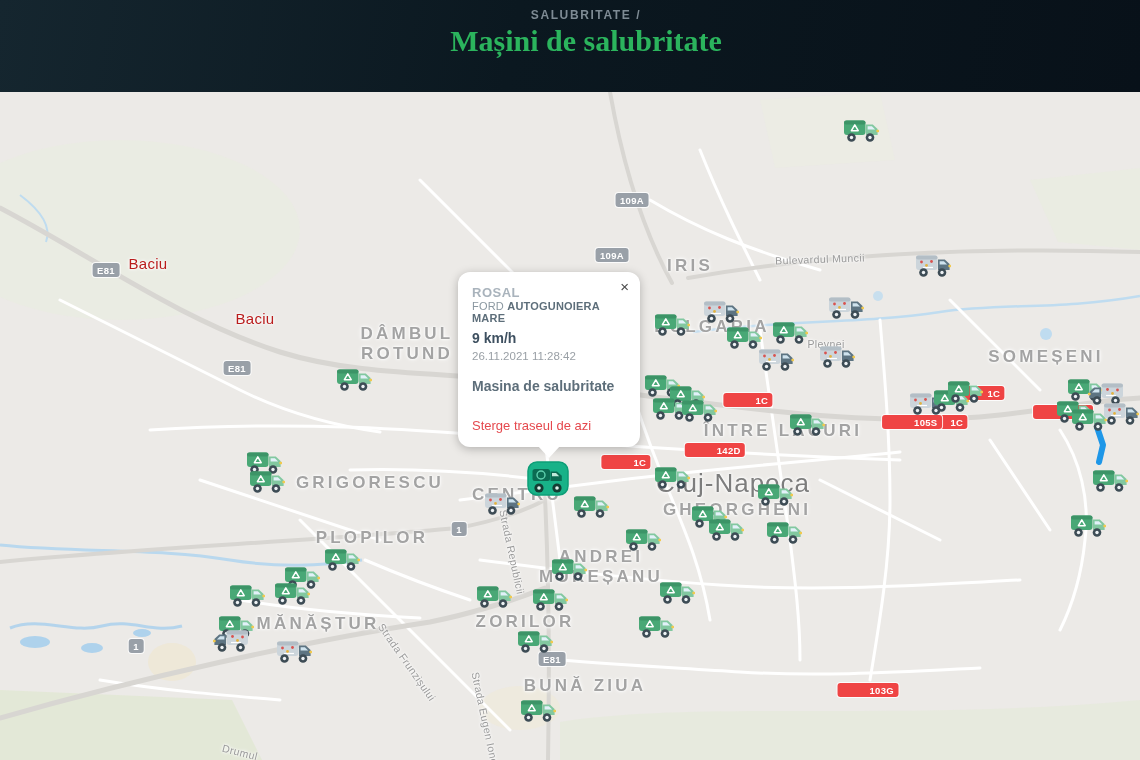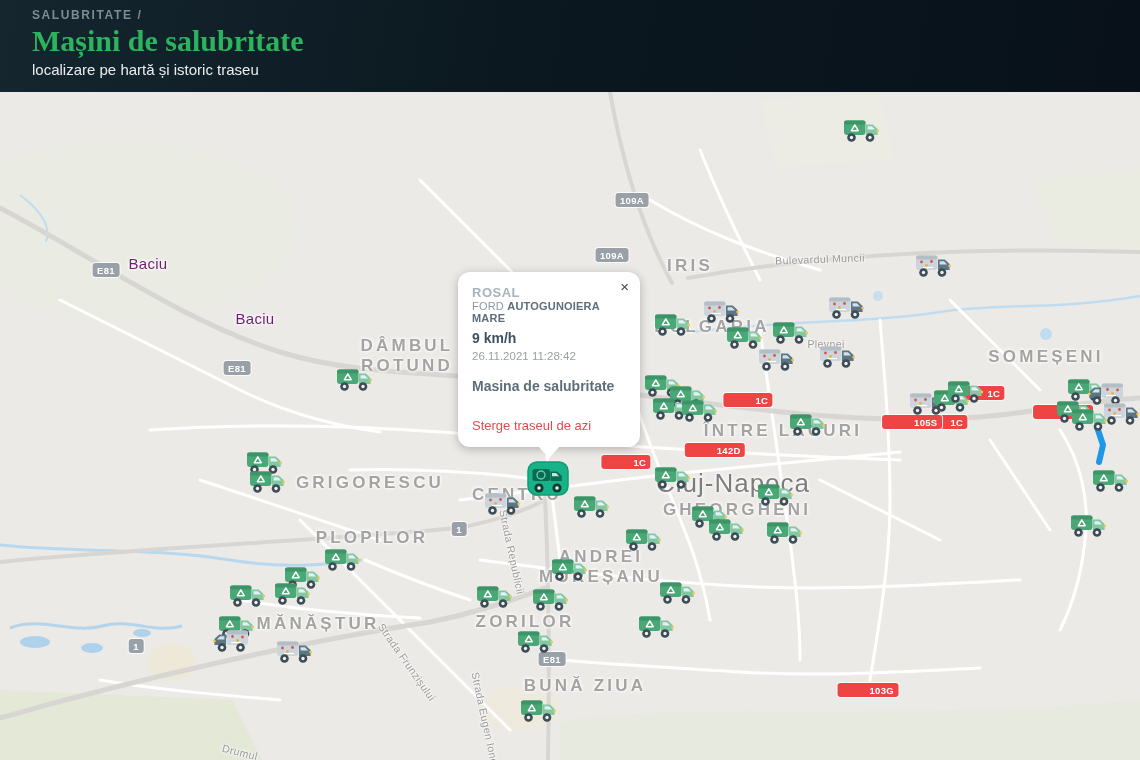--- a/index.html
+++ b/index.html
@@ -1,34 +1,34 @@
 <!DOCTYPE html>
 <html><head>
 <meta charset="utf-8">
 <style>
   html,body{margin:0;padding:0;width:1140px;height:760px;overflow:hidden;
     font-family:"Liberation Sans",sans-serif;background:#eceae7;}
 
   
   .header{position:absolute;left:0;top:0;width:100%;height:92px;box-sizing:border-box;
     background:linear-gradient(100deg,#15262f 0%,#0b1820 45%,#081119 100%);
-    padding:8px 0 0 32px;z-index:100;}
+    padding:8px 0 0 32px;z-index:100;text-align:center;}
   .crumb{font-size:12px;font-weight:bold;letter-spacing:1.6px;color:#7e8b94;}
   .title{font-family:"Liberation Serif",serif;font-size:30px;font-weight:bold;
     color:#2bb45d;line-height:1.05;margin-top:3px;}
   .subtitle{font-size:15px;color:#e9edf0;margin-top:4px;}
 
   
   .map{position:absolute;left:0;top:92px;width:1140px;height:668px;background:#eceae7;overflow:hidden;}
   .decor{position:absolute;left:0;top:-92px;width:1140px;height:760px;z-index:1;}
   .map-label{position:absolute;transform:translate(-50%,-50%);white-space:pre-line;text-align:center;
     pointer-events:none;z-index:3;text-shadow:0 0 2px #fff,0 0 3px #fff,0 0 5px #fff;}
   .lbl-district{font-size:17px;letter-spacing:3.2px;color:#a3a3a3;font-weight:bold;}
   .lbl-city{font-size:26px;letter-spacing:1px;color:#7d7d7d;}
-  .lbl-town{font-size:15px;color:#701a75;letter-spacing:.3px;}
+  .lbl-town{font-size:15px;color:#b91c1c;letter-spacing:.3px;}
   .lbl-street{font-size:10.5px;color:#9a9a9a;letter-spacing:.4px;}
   .shield{position:absolute;transform:translate(-50%,-50%);font-size:9.5px;font-weight:bold;color:#fff;
     padding:1.5px 4.5px;border-radius:3px;letter-spacing:.3px;z-index:4;
     box-shadow:0 0 0 1px rgba(255,255,255,.85);}
   .shield-dark{background:#99a0a8;}
   .shield-light{background:#ef4444;padding-left:32px;}
   .route-svg{position:absolute;left:0;top:0;width:1140px;height:668px;z-index:8;pointer-events:none;}
   .marker{position:absolute;width:38px;height:28px;transform:translate(-50%,-50%);z-index:10;cursor:pointer;}
   .marker.flip{transform:translate(-50%,-50%) scaleX(-1);}
   .marker svg{width:100%;height:100%;display:block;}
@@ -49,21 +49,20 @@
   .p-time{font-size:11.5px;color:#9aa0a6;margin-top:4px;}
   .p-type{font-size:14px;font-weight:bold;color:#5d6e7a;margin-top:16px;}
   .p-action{font-size:13px;color:#e5494e;margin-top:24px;cursor:pointer;}
 </style>
 </head>
 <body>
 
 <div class="header">
   <div class="crumb">SALUBRITATE /</div>
   <div class="title">Mașini de salubritate</div>
-  <div class="subtitle">localizare pe hartă și istoric traseu</div>
 </div>
 
 <div class="map" id="map">
 
   <svg class="decor" viewBox="0 0 1140 760" xmlns="http://www.w3.org/2000/svg">
 
     <ellipse cx="120" cy="230" rx="180" ry="90" fill="#e9ece0" opacity="0.55"></ellipse>
     <path d="M1030,180 L1140,168 L1140,250 L1058,242 Z" fill="#e9ecdf" opacity="0.6"></path>
     <path d="M760,100 L880,92 L895,160 L775,168 Z" fill="#ebeee2" opacity="0.5"></path>
     <path d="M0,690 L232,700 L262,760 L0,760 Z" fill="#e2e8d4" opacity="0.85"></path>
@@ -113,21 +112,21 @@
       <path stroke-width="4" d="M610,92 C622,160 640,225 672,283"></path>
       <path stroke-width="4" d="M545,498 C548,560 550,650 548,760"></path>
       <path stroke-width="4" d="M0,562 C140,548 300,542 458,528 C500,520 530,508 545,500"></path>
       <path stroke-width="5" d="M0,718 C140,678 300,642 430,622 C470,614 515,600 545,588"></path>
     </g>
   </svg>
 
   <div id="overlay">
       <div class="map-label lbl-town" style="left: 148px; top: 171px;">Baciu</div>
       <div class="map-label lbl-town" style="left: 255px; top: 226px;">Baciu</div>
-      <div class="map-label lbl-district" style="left: 407px; top: 264px;">DÂMBUL
+      <div class="map-label lbl-district" style="left: 407px; top: 252px;">DÂMBUL
 ROTUND</div>
       <div class="map-label lbl-district" style="left: 370px; top: 391px;">GRIGORESCU</div>
       <div class="map-label lbl-district" style="left: 372px; top: 446px;">PLOPILOR</div>
       <div class="map-label lbl-district" style="left: 318px; top: 532px;">MĂNĂȘTUR</div>
       <div class="map-label lbl-district" style="left: 525px; top: 530px;">ZORILOR</div>
       <div class="map-label lbl-district" style="left: 585px; top: 594px;">BUNĂ ZIUA</div>
       <div class="map-label lbl-district" style="left: 601px; top: 475px;">ANDREI
 MUREȘANU</div>
       <div class="map-label lbl-district" style="left: 517px; top: 403px;">CENTRU</div>
       <div class="map-label lbl-district" style="left: 737px; top: 418px;">GHEORGHENI</div>

